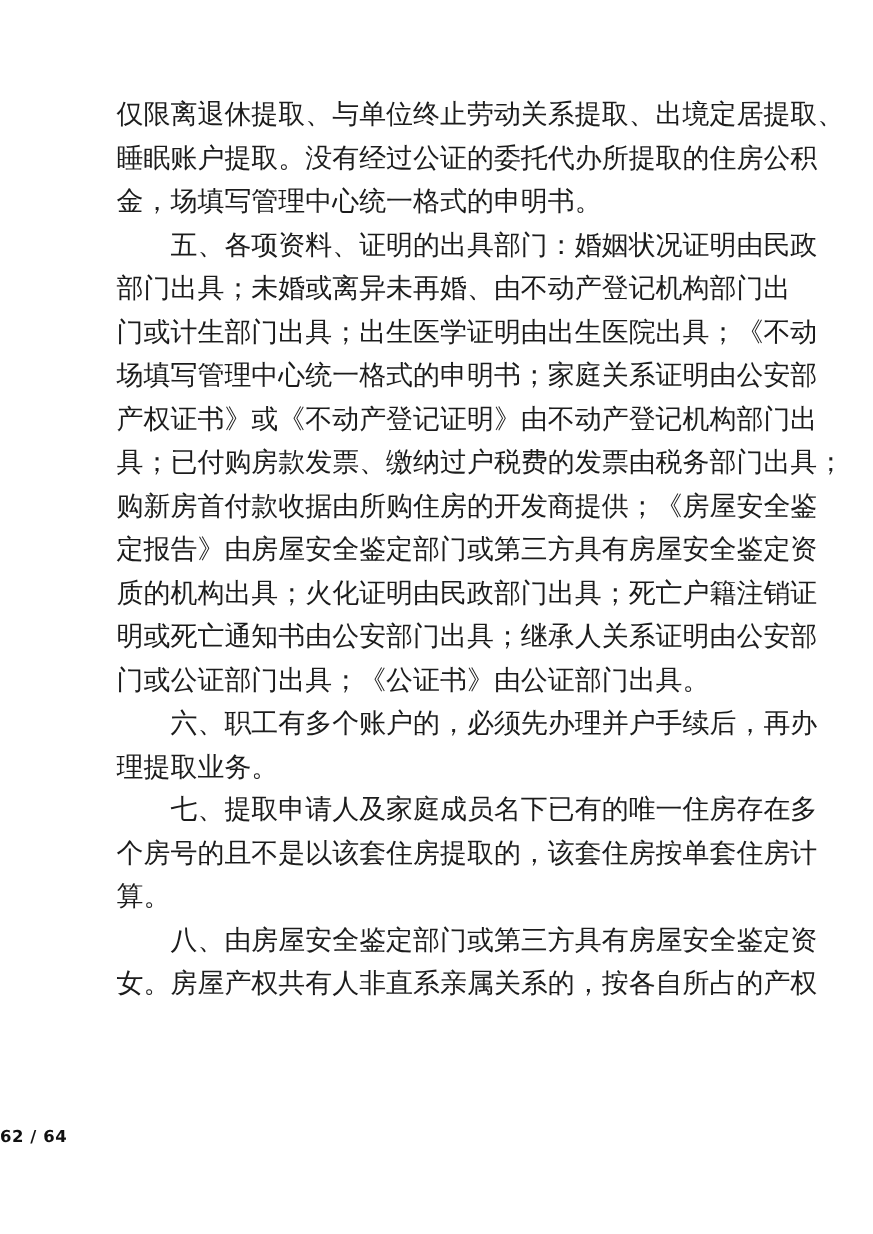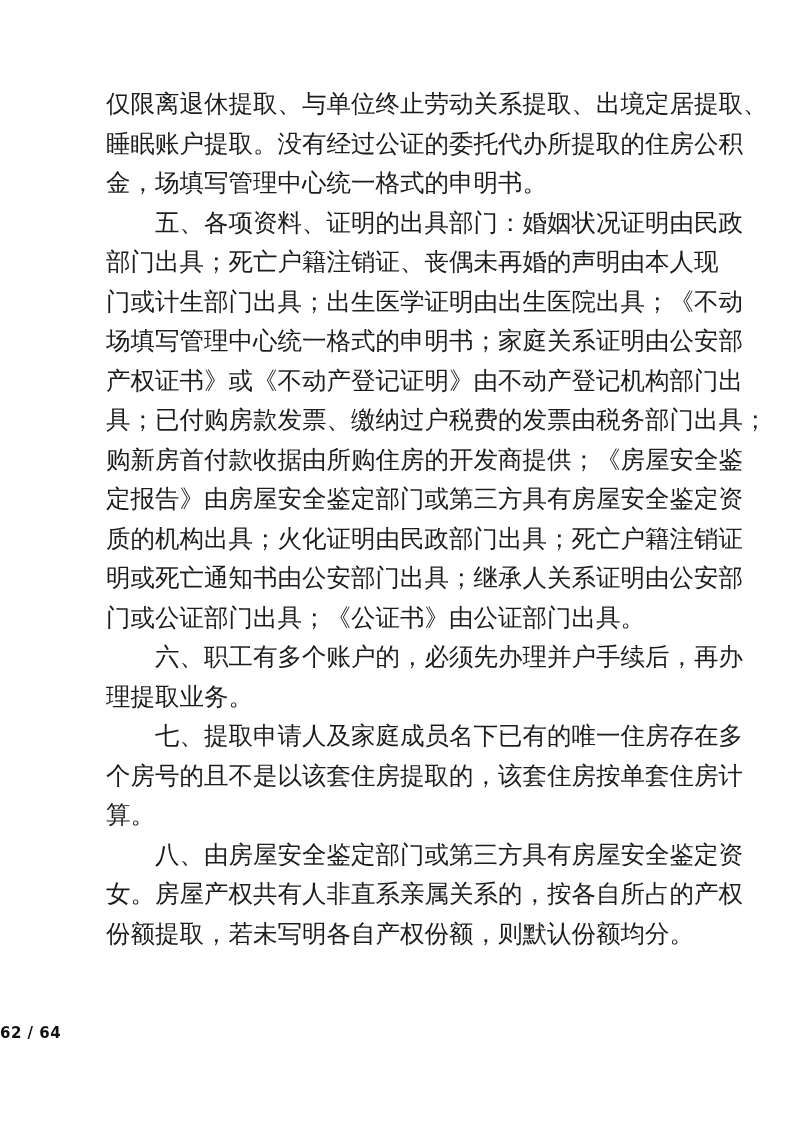--- a/index.html
+++ b/index.html
@@ -59,21 +59,21 @@
   <div class="content">
 
     <div class="para">
       <div class="tline">仅限离退休提取、与单位终止劳动关系提取、出境定居提取、</div>
       <div class="tline">睡眠账户提取。没有经过公证的委托代办所提取的住房公积</div>
       <div class="tline">金，场填写管理中心统一格式的申明书。</div>
     </div>
 
     <div class="para">
       <div class="tline indent">五、各项资料、证明的出具部门：婚姻状况证明由民政</div>
-      <div class="tline">部门出具；死亡户籍注销证、丧偶未再婚的声明由本人现</div>
+      <div class="tline">部门出具；未婚或离异未再婚、由不动产登记机构部门出</div>
       <div class="tline">门或计生部门出具；出生医学证明由出生医院出具；《不动</div>
       <div class="tline">场填写管理中心统一格式的申明书；家庭关系证明由公安部</div>
       <div class="tline">产权证书》或《不动产登记证明》由不动产登记机构部门出</div>
       <div class="tline">具；已付购房款发票、缴纳过户税费的发票由税务部门出具；</div>
       <div class="tline">购新房首付款收据由所购住房的开发商提供；《房屋安全鉴</div>
       <div class="tline">定报告》由房屋安全鉴定部门或第三方具有房屋安全鉴定资</div>
       <div class="tline">质的机构出具；火化证明由民政部门出具；死亡户籍注销证</div>
       <div class="tline">明或死亡通知书由公安部门出具；继承人关系证明由公安部</div>
       <div class="tline">门或公证部门出具；《公证书》由公证部门出具。</div>
     </div>
@@ -85,20 +85,19 @@
 
     <div class="para">
       <div class="tline indent">七、提取申请人及家庭成员名下已有的唯一住房存在多</div>
       <div class="tline">个房号的且不是以该套住房提取的，该套住房按单套住房计</div>
       <div class="tline">算。</div>
     </div>
 
     <div class="para">
       <div class="tline indent">八、由房屋安全鉴定部门或第三方具有房屋安全鉴定资</div>
       <div class="tline">女。房屋产权共有人非直系亲属关系的，按各自所占的产权</div>
-      <div class="tline">份额提取，若未写明各自产权份额，则默认份额均分。</div>
     </div>
 
   </div>
 
   <div class="footer">62 / 64</div>
 
 </div>
 
 </body></html>

